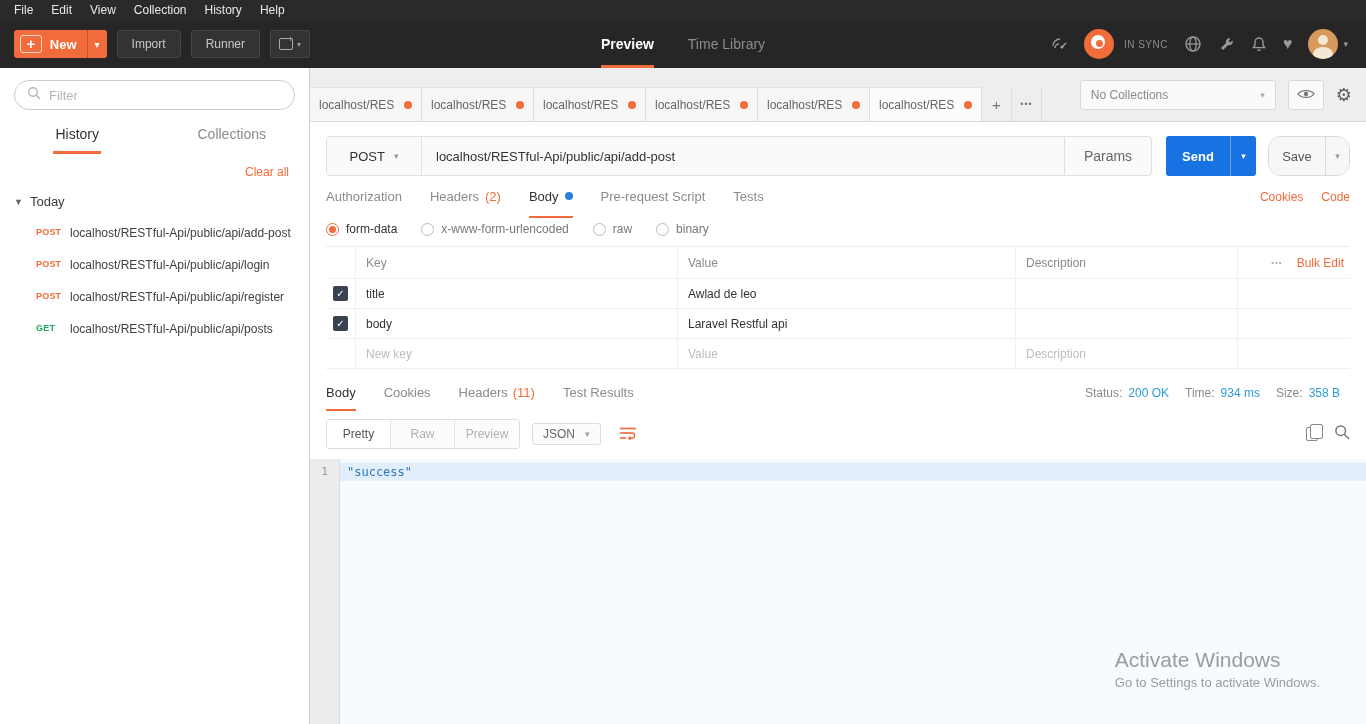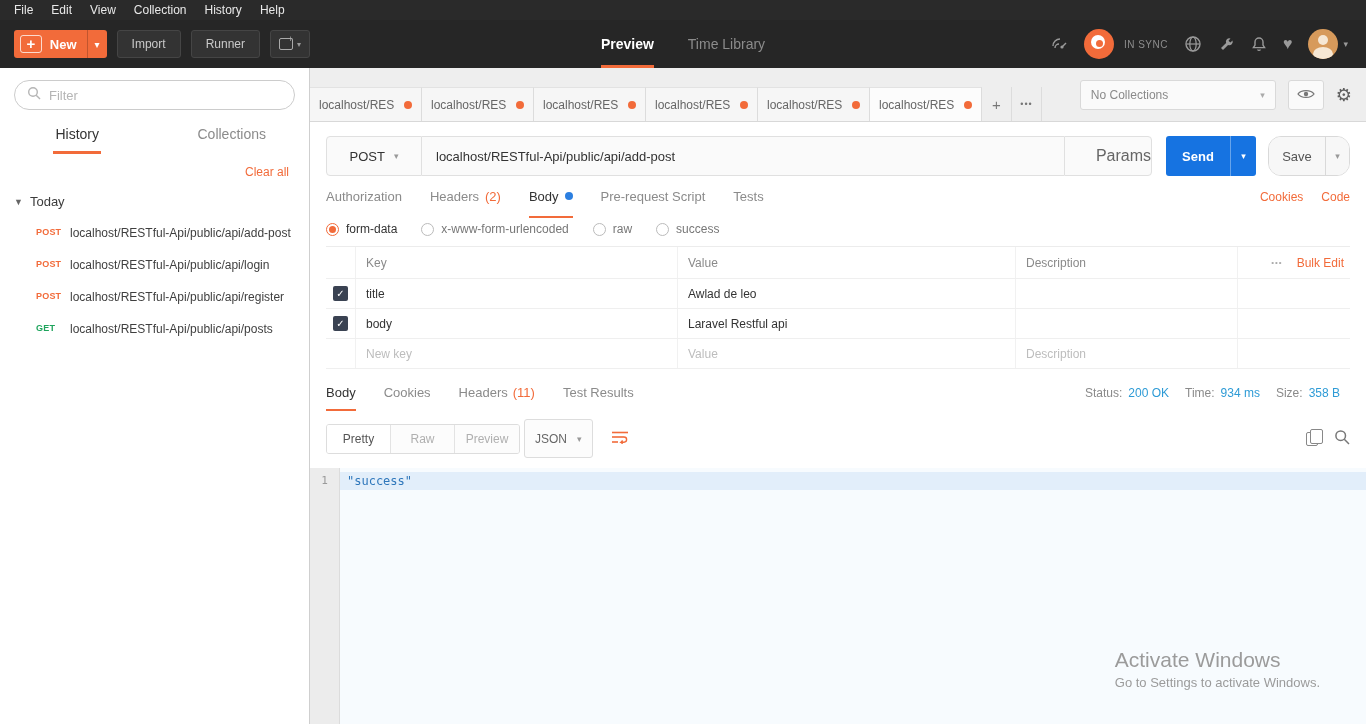--- a/index.html
+++ b/index.html
@@ -84,21 +84,21 @@
   .env-select .sm-caret { color:#aaa; font-size:9px; }
   .eye-btn { width:36px; height:30px; background:#fafafa; border:1px solid #d9d9d9; border-radius:3px; display:flex; align-items:center; justify-content:center; cursor:pointer; }
   .gear-btn { background:none; border:none; font-size:18px; color:#5f5f5f; cursor:pointer; line-height:1; }
 
   
   .url-row { display:flex; margin:14px 16px 0; height:40px; flex:0 0 auto; }
   .method-select { width:96px; background:#fafafa; border:1px solid #e0e0e0; border-radius:4px 0 0 4px; display:flex; align-items:center; justify-content:center; gap:9px; cursor:pointer; }
   .method-select .m-lbl { font-size:13px; color:#333; }
   .sm-caret { font-size:9px; color:#999; }
   .url-input { flex:1; background:#fafafa; border:1px solid #e0e0e0; border-left:none; border-right:none; display:flex; align-items:center; padding:0 14px; font-size:13px; color:#333; }
-  .params-btn { width:88px; background:#fafafa; border:1px solid #e0e0e0; border-radius:0 4px 4px 0; color:#666; font-size:16px; cursor:pointer; font-family:inherit;text-align:right; }
+  .params-btn { width:88px; background:#fafafa; border:1px solid #e0e0e0; border-radius:0 4px 4px 0; color:#666; font-size:14px; cursor:pointer; font-family:inherit; }
   .send-group { display:flex; margin-left:14px; border-radius:3px; overflow:hidden; cursor:pointer; }
   .send-main { width:64px; background:#1673e1; color:#fff; font-size:13px; font-weight:bold; display:flex; align-items:center; justify-content:center; }
   .send-caret { width:26px; background:#1673e1; border-left:1px solid rgba(255,255,255,.35); display:flex; align-items:center; justify-content:center; }
   .send-caret .sm-caret { color:#fff; }
   .save-group { display:flex; margin-left:12px; border:1px solid #d9d9d9; border-radius:13px; overflow:hidden; cursor:pointer; }
   .save-main { width:56px; background:#f7f7f7; color:#555; font-size:13px; display:flex; align-items:center; justify-content:center; }
   .save-caret { width:24px; background:#f7f7f7; border-left:1px solid #d9d9d9; display:flex; align-items:center; justify-content:center; }
 
   
   .req-tabs { display:flex; align-items:center; gap:28px; margin:0 16px; height:42px; flex:0 0 auto; }
@@ -138,21 +138,21 @@
   .resp-tab.active { color:#333; border-bottom-color:#f26b3a; }
   .resp-status { margin-left:auto; display:flex; align-items:center; gap:6px; font-size:12px; }
   .st-lbl { color:#8a8a8a; }
   .st-val { color:#2e9bd6; margin-right:10px; }
 
   .resp-toolbar { display:flex; align-items:center; margin:8px 16px 10px; flex:0 0 auto; }
   .view-group { display:flex; border:1px solid #ddd; border-radius:3px; overflow:hidden; height:30px; }
   .view-btn { width:64px; background:#fcfcfc; border:none; border-right:1px solid #e3e3e3; font-size:12px; color:#b0b0b0; cursor:pointer; font-family:inherit; }
   .view-btn:last-child { border-right:none; }
   .view-btn.active { color:#555; background:#fff; }
-  .fmt-select { margin-left:4px; height:39px; border:1px solid #ddd; border-radius:3px; background:#fcfcfc; display:flex; align-items:center; gap:10px; padding:0 10px; cursor:pointer; }
+  .fmt-select { margin-left:12px; height:22px; border:1px solid #ddd; border-radius:3px; background:#fcfcfc; display:flex; align-items:center; gap:10px; padding:0 10px; cursor:pointer; }
   .fmt-select .fmt-lbl { font-size:12px; color:#666; }
   .wrap-btn { margin-left:12px; width:30px; height:30px; border:none; background:none; display:flex; align-items:center; justify-content:center; cursor:pointer; }
   .resp-toolbar-right { margin-left:auto; display:flex; align-items:center; gap:16px; }
   .copy-ico { width:12px; height:14px; border:1px solid #888; border-radius:2px; position:relative; cursor:pointer; }
   .copy-ico::after { content:""; position:absolute; left:3px; top:-4px; width:11px; height:13px; border:1px solid #888; border-radius:2px; background:#fff; }
 
   .resp-body { flex:1; display:flex; min-height:0; position:relative; }
   .gutter { width:30px; flex:0 0 auto; background:#ececec; border-right:1px solid #dcdcdc; padding-top:4px; }
   .gutter .ln { font-family:"DejaVu Sans Mono", monospace; font-size:11px; color:#9a9a9a; text-align:center; display:block; line-height:18px; }
   .code-area { flex:1; background:#f7fbfe; padding-top:4px; overflow:hidden; }
@@ -379,21 +379,21 @@
         <div class="mode-opt">
           <span class="radio"></span>
           <span class="mode-lbl">x-www-form-urlencoded</span>
         </div>
         <div class="mode-opt">
           <span class="radio"></span>
           <span class="mode-lbl">raw</span>
         </div>
         <div class="mode-opt">
           <span class="radio"></span>
-          <span class="mode-lbl">success</span>
+          <span class="mode-lbl">binary</span>
         </div>
       </div>
 
       <div class="kv-table">
         <div class="kv-row kv-head">
           <div class="kv-cell cb-cell"></div>
           <div class="kv-cell">Key</div>
           <div class="kv-cell">Value</div>
           <div class="kv-cell">Description</div>
           <div class="kv-cell kv-actions">

